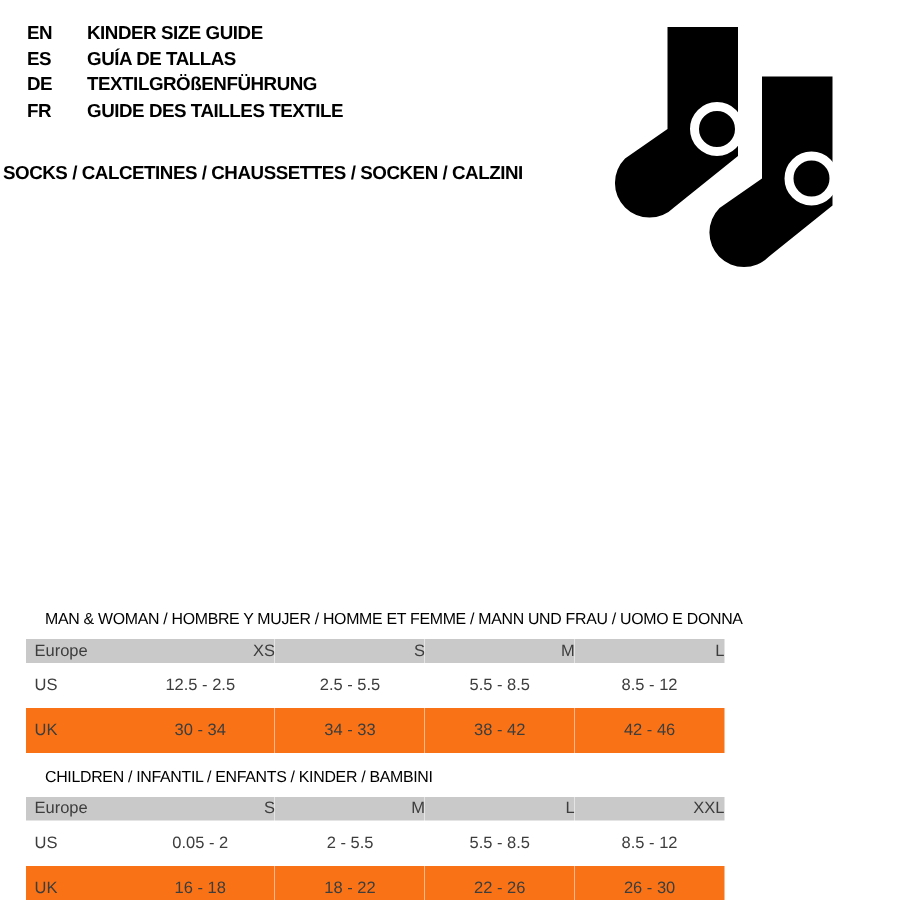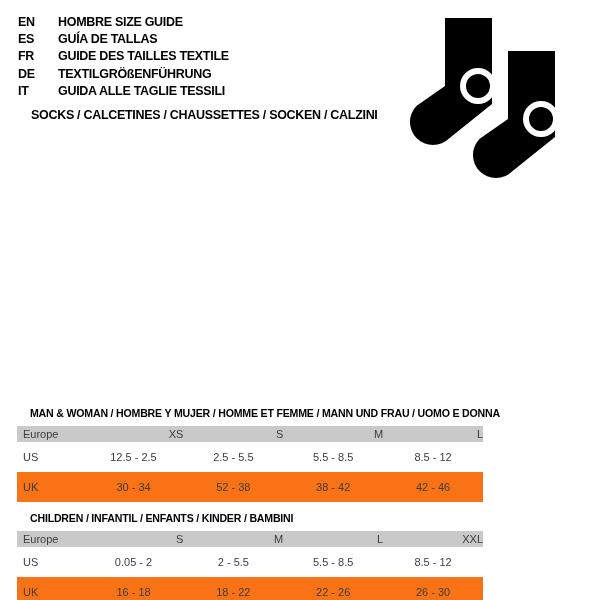--- a/index.html
+++ b/index.html
@@ -8,31 +8,31 @@
     font-family:"Liberation Sans", sans-serif;
     -webkit-font-smoothing:antialiased;
   }
   .canvas{position:absolute;left:0;top:0;width:600px;height:600px;overflow:hidden;background:#fff;}
 
   
   .lang-block{position:absolute;left:18px;top:14px;color:#000;}
   .lang-row{display:flex;font-weight:bold;font-size:12.5px;line-height:17.2px;letter-spacing:-0.3px;}
   .lang-code{width:40px;flex:0 0 40px;}
   .category-line{
-    position:absolute;left:31px;top:108px;color:#000;
+    position:absolute;left:2px;top:108px;color:#000;
     font-weight:bold;font-size:12.5px;letter-spacing:-0.3px;line-height:14px;
   }
 
   
   .socks-svg{position:absolute;left:395px;top:5px;width:170px;height:185px;}
 
   
   .table-title{
     position:absolute;left:18px;color:#000;
-    font-weight:bold;font-size:10.6px;letter-spacing:-0.2px;line-height:13px;white-space:nowrap;padding-left:12px;
+    font-weight:normal;font-size:10.6px;letter-spacing:-0.2px;line-height:13px;white-space:nowrap;padding-left:12px;
   }
   .title-1{top:407px;}
   .title-2{top:512px;}
   table.size-table{
     position:absolute;left:17px;width:466px;
     border-collapse:collapse;table-layout:fixed;
     font-size:11px;color:#3d3d3d;
   }
   .table-1{top:426px;}
   .table-2{top:531px;}
@@ -46,37 +46,33 @@
   .size-table .c0{text-align:left;padding-left:6px;width:13%;}
 </style>
 </head>
 <body>
 
 <div class="canvas">
 
   <div class="lang-block">
     <div class="lang-row">
       <span class="lang-code">EN</span>
-      <span class="lang-label">HOMBRE SIZE GUIDE</span>
+      <span class="lang-label">KINDER SIZE GUIDE</span>
     </div>
     <div class="lang-row">
       <span class="lang-code">ES</span>
       <span class="lang-label">GUÍA DE TALLAS</span>
     </div>
     <div class="lang-row">
-      <span class="lang-code">FR</span>
-      <span class="lang-label">GUIDE DES TAILLES TEXTILE</span>
-    </div>
-    <div class="lang-row">
       <span class="lang-code">DE</span>
       <span class="lang-label">TEXTILGRÖßENFÜHRUNG</span>
     </div>
     <div class="lang-row">
-      <span class="lang-code">IT</span>
-      <span class="lang-label">GUIDA ALLE TAGLIE TESSILI</span>
+      <span class="lang-code">FR</span>
+      <span class="lang-label">GUIDE DES TAILLES TEXTILE</span>
     </div>
   </div>
 
   <div class="category-line">SOCKS / CALCETINES / CHAUSSETTES / SOCKEN / CALZINI</div>
 
   <svg class="socks-svg" viewBox="395 5 170 185" xmlns="http://www.w3.org/2000/svg" aria-hidden="true">
 
     <path d="M445,18 H492 V104 L449.3,138.3 A23,23 0 0 1 416.7,105.7 L445,86 Z" fill="#000000"></path>
     <circle cx="478" cy="86" r="15" fill="none" stroke="#ffffff" stroke-width="6"></circle>
 
@@ -101,21 +97,21 @@
       <tr>
         <td class="c0">US</td>
         <td>12.5 - 2.5</td>
         <td>2.5 - 5.5</td>
         <td>5.5 - 8.5</td>
         <td>8.5 - 12</td>
       </tr>
       <tr class="alt">
         <td class="c0">UK</td>
         <td>30 - 34</td>
-        <td>52 - 38</td>
+        <td>34 - 33</td>
         <td>38 - 42</td>
         <td>42 - 46</td>
       </tr>
     </tbody>
   </table>
 
   <div class="table-title title-2">CHILDREN / INFANTIL / ENFANTS / KINDER / BAMBINI</div>
   <table class="size-table table-2">
     <thead>
       <tr>

